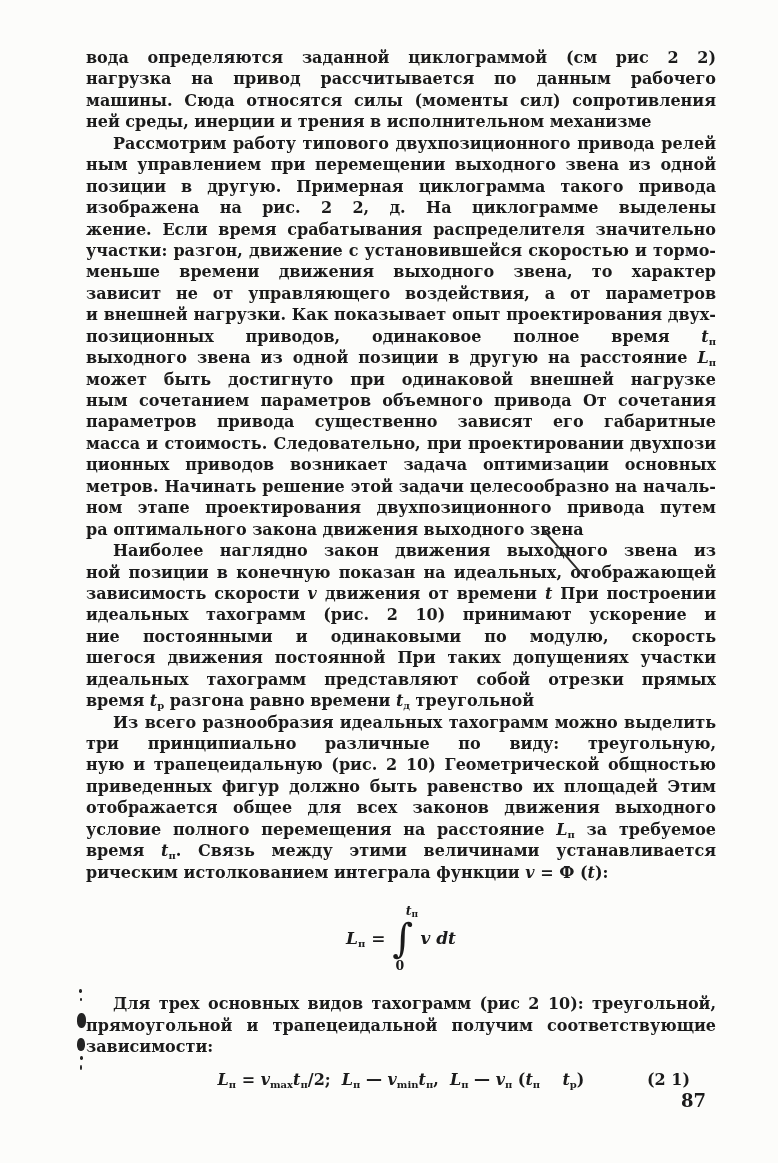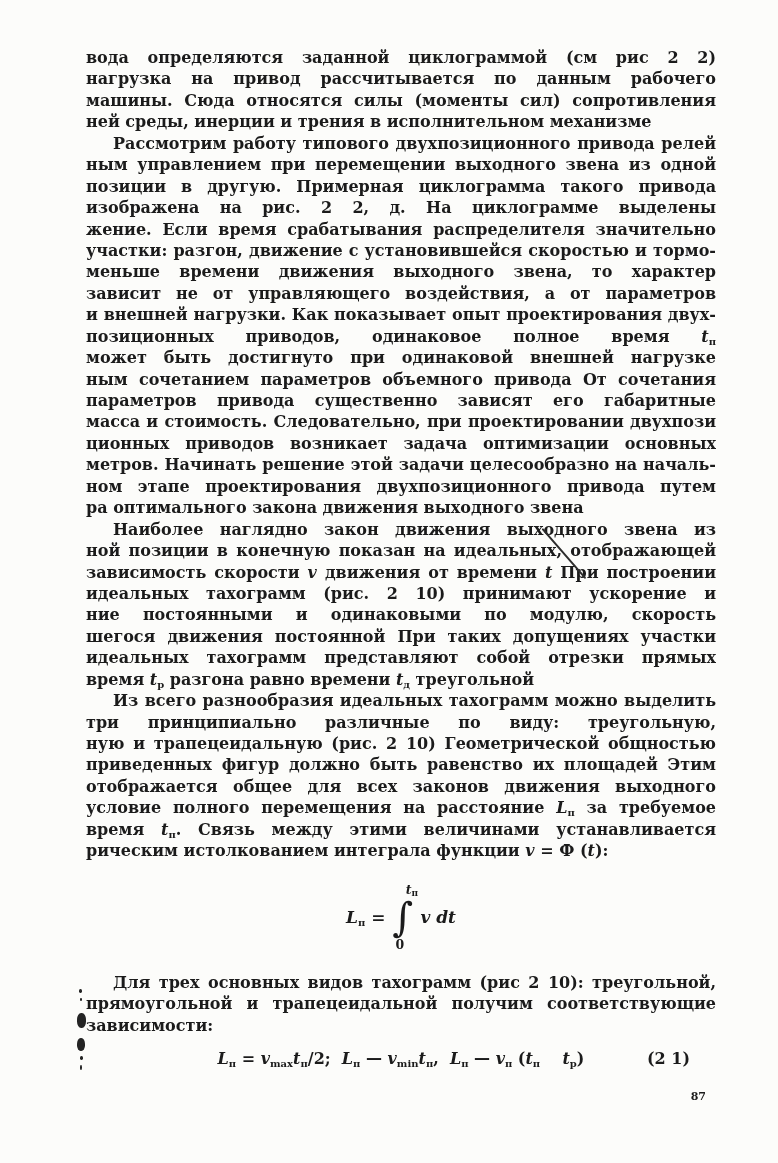--- a/index.html
+++ b/index.html
@@ -35,21 +35,21 @@
   .int-upper{font-size:12.5px;line-height:13px;transform:translateX(9px);}
   .int-upper sub{font-size:9px;vertical-align:-2px;}
   .int-lower{font-size:12.5px;line-height:13px;transform:translateX(-3px);}
   .int-sign{font-size:40px;line-height:42px;font-weight:400;}
   
   .equation-row{position:relative;margin-top:9px;height:28px;font-size:16px;}
   .eq-body{display:block;text-align:center;white-space:pre;line-height:28px;}
   .eq-label{position:absolute;right:26px;top:0;line-height:28px;}
   .page-number{
     position:absolute;top:1090px;right:72px;
-    font-size:11px;font-weight:700;
+    font-size:18px;font-weight:700;
   }
   
   .stroke-artifact{
     position:absolute;left:543px;top:528px;width:66px;height:2px;
     background:#2d2d2d;transform:rotate(49deg);transform-origin:left top;
     border-radius:2px;
   }
   .ink-mark{position:absolute;background:#242424;border-radius:45%;}
 </style>
 </head>
@@ -70,20 +70,21 @@
           <div class="line line-indent"><span>Рассмотрим работу типового двухпозиционного привода релей</span></div>
           <div class="line"><span>ным управлением при перемещении выходного звена из одной</span></div>
           <div class="line"><span>позиции в другую. Примерная циклограмма такого привода</span></div>
           <div class="line"><span>изображена на рис. 2 2, д. На циклограмме выделены характерные</span></div>
           <div class="line"><span>жение. Если время срабатывания распределителя значительно</span></div>
           <div class="line"><span>участки: разгон, движение с установившейся скоростью и тормо-</span></div>
           <div class="line"><span>меньше времени движения выходного звена, то характер движения</span></div>
           <div class="line"><span>зависит не от управляющего воздействия, а от параметров привода</span></div>
           <div class="line"><span>и внешней нагрузки. Как показывает опыт проектирования двух-</span></div>
           <div class="line"><span>позиционных приводов, одинаковое полное время </span><span class="it">t</span><sub>п</sub></div>
+          <div class="line"><span>выходного звена из одной позиции в другую на расстояние </span><span class="it">L</span><sub>п</sub></div>
           <div class="line"><span>может быть достигнуто при одинаковой внешней нагрузке различ-</span></div>
           <div class="line"><span>ным сочетанием параметров объемного привода От сочетания</span></div>
           <div class="line"><span>параметров привода существенно зависят его габаритные размеры,</span></div>
           <div class="line"><span>масса и стоимость. Следовательно, при проектировании двухпози</span></div>
           <div class="line"><span>ционных приводов возникает задача оптимизации основных пара-</span></div>
           <div class="line"><span>метров. Начинать решение этой задачи целесообразно на началь-</span></div>
           <div class="line"><span>ном этапе проектирования двухпозиционного привода путем выбо-</span></div>
           <div class="line line-last"><span>ра оптимального закона движения выходного звена</span></div>
         </div>
         <div class="para">

